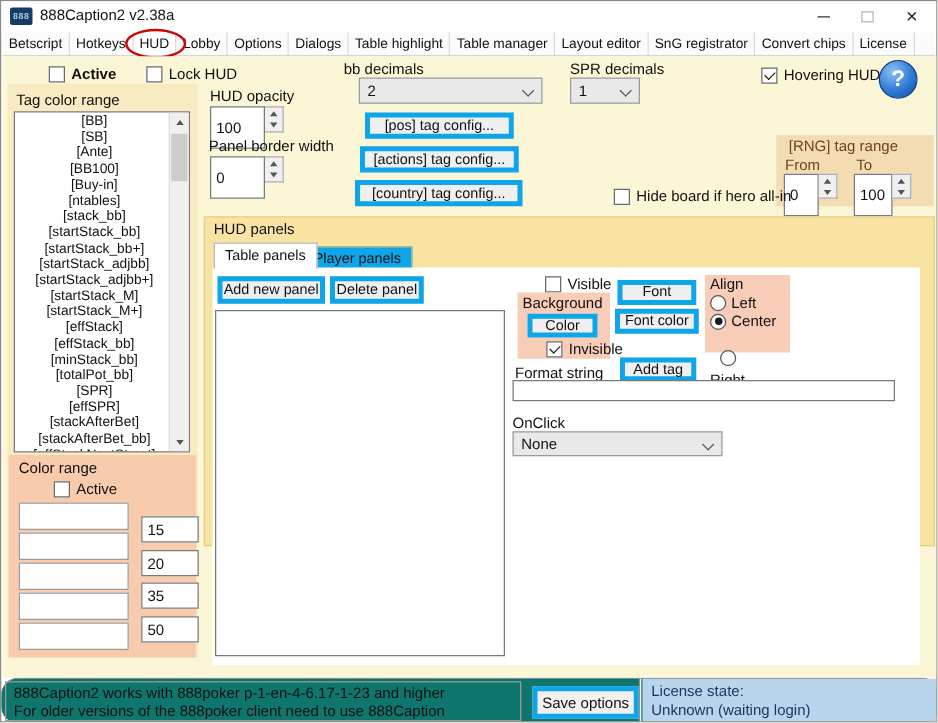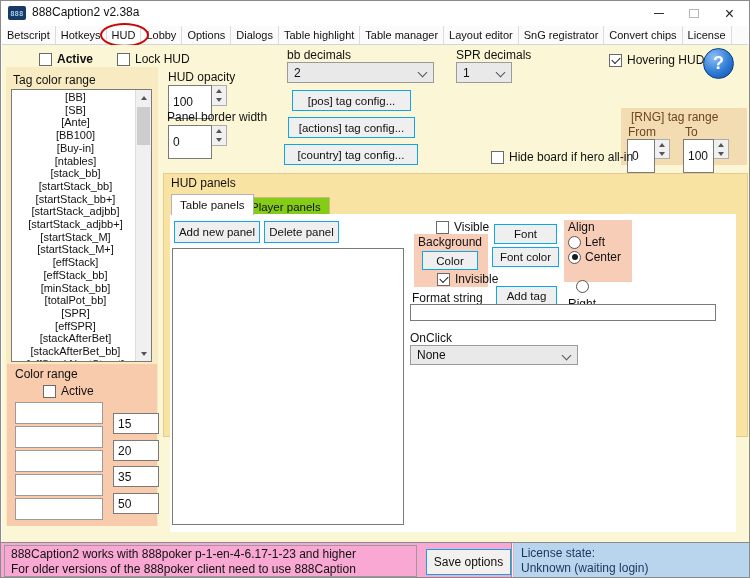--- a/index.html
+++ b/index.html
@@ -28,21 +28,21 @@
   
   .cb{position:absolute;display:inline-flex;align-items:center;gap:5px;font-size:12px;color:#111;white-space:nowrap;cursor:default;padding-left:20px;}
   .cb .box{width:13px;height:13px;background:#fff;border:1px solid #6a6a6a;position:relative;flex:none;}
   .cb.checked .box::after{content:"";position:absolute;left:2px;top:2px;width:7px;height:4px;border-left:1.8px solid #1a1a1a;border-bottom:1.8px solid #1a1a1a;transform:rotate(-45deg);}
   .cb.bold{font-weight:bold;}
   .radio{position:absolute;display:inline-flex;align-items:center;gap:4px;font-size:12px;color:#111;white-space:nowrap;}
   .radio .dot{width:13px;height:13px;border:1px solid #555;border-radius:50%;background:#fff;position:relative;flex:none;}
   .radio.selected .dot::after{content:"";position:absolute;left:2.5px;top:2.5px;width:6px;height:6px;border-radius:50%;background:#1a1a1a;}
 
   
-  .btn{position:absolute;background:#efefef;border:1px solid #0ea5e9;font-size:11.5px;color:#111;display:flex;align-items:center;justify-content:center;white-space:nowrap;cursor:default;font-family:"Liberation Sans",sans-serif;}
+  .btn{position:absolute;background:#efefef;border:4px solid #0ea5e9;font-size:11.5px;color:#111;display:flex;align-items:center;justify-content:center;white-space:nowrap;cursor:default;font-family:"Liberation Sans",sans-serif;}
   .combo{position:absolute;background:#e9e9e9;border:1px solid #9b9b9b;font-size:12px;color:#111;display:flex;align-items:center;padding:0 6px;}
   .combo .chev{position:absolute;right:7px;top:6px;width:7px;height:7px;border-right:1.4px solid #555;border-bottom:1.4px solid #555;transform:rotate(45deg);}
   .spin{position:absolute;display:flex;height:21px;}
   .spin input{border:1px solid #7a7a7a;font-size:12px;padding:16px 4px;font-family:"Liberation Sans",sans-serif;outline:none;background:#fff;color:#111;}
   .spin .btns{display:flex;flex-direction:column;width:15px;border:1px solid #adadad;border-left:none;background:#f0f0f0;}
   .spin .btns span{flex:1;display:flex;align-items:center;justify-content:center;}
   .tri-up{width:0;height:0;border-left:3px solid transparent;border-right:3px solid transparent;border-bottom:4px solid #555;}
   .tri-dn{width:0;height:0;border-left:3px solid transparent;border-right:3px solid transparent;border-top:4px solid #555;}
 
   
@@ -63,28 +63,28 @@
   .rng{position:absolute;left:620px;top:107px;width:126px;height:57px;background:#f3dcb2;}
   .rng .lbl{color:#6b4423;}
 
   
   .help{position:absolute;left:702px;top:47px;width:31px;height:31px;border-radius:50%;background:radial-gradient(circle at 35% 28%,#8cc0f5,#2f7bd6 55%,#0b4fa8);border:1px solid #0a3f86;color:#fff;font-weight:bold;font-size:18px;display:flex;align-items:center;justify-content:center;}
 
   
   .hud-group{position:absolute;left:162px;top:172px;width:585px;height:264px;background:#f9e3a3;border:1px solid #e3cd8e;}
   .hp-tab{position:absolute;font-size:11.5px;color:#111;display:flex;align-items:center;padding:0 8px;cursor:default;}
   .hp-tab.sel{left:7px;top:20px;height:21px;background:#fff;border:1px solid #b5b5b5;border-bottom:none;z-index:2;}
-  .hp-tab.unsel{left:78px;top:23px;height:18px;background:#84cc16;border:1px solid #cbbB80;border-bottom:none;}
+  .hp-tab.unsel{left:78px;top:23px;height:18px;background:#0ea5e9;border:1px solid #cbbB80;border-bottom:none;}
   .tabpage{position:absolute;left:6px;top:40px;width:566px;height:318px;background:#fff;}
   .panels-list{position:absolute;left:2px;top:34px;width:232px;height:277px;background:#fff;border:1px solid #7a7a7a;}
   .pink-panel{position:absolute;background:#f8cdb8;}
   .fmt-input{position:absolute;left:240px;top:90px;width:306px;height:17px;border:1px solid #7a7a7a;background:#fff;font-size:12px;padding:0 4px;font-family:"Liberation Sans",sans-serif;outline:none;}
 
   
-  .statusbar{position:absolute;left:0;top:541px;width:750px;height:37px;background:#f9a8d4;border-top:1px solid #8a8a8a;}
+  .statusbar{position:absolute;left:0;top:541px;width:750px;height:37px;background:#0f766e;border-top:1px solid #8a8a8a;border-radius:14px;}
   .status-info{position:absolute;left:3px;top:2px;width:413px;height:32px;border:1px solid #9a9a9a;padding:1px 6px;font-size:12px;line-height:14.5px;color:#111;white-space:nowrap;overflow:hidden;}
   .save-btn{left:425px;top:6px;width:85px;height:26px;font-size:12px;background:#f2f1ef;}
   .status-div{position:absolute;left:510px;top:0;width:2px;height:37px;background:#8f8f8f;border-right:1px solid #f2f2f2;}
   .license{position:absolute;left:513px;top:0;width:237px;height:37px;background:#b9d5ed;color:#17365d;font-size:12px;line-height:15px;padding:3px 7px;white-space:nowrap;}
 </style>
 </head>
 <body>
 
 <div id="app">
 
@@ -203,21 +203,21 @@
     <span class="btns">
         <span>
           <i class="tri-up"></i>
         </span>
         <span>
           <i class="tri-dn"></i>
         </span>
       </span>
   </div>
 
-  <span class="lbl" style="left:286px;top:47px;">bb decimals</span>
+  <span class="lbl" style="left:274px;top:47px;">bb decimals</span>
   <div class="combo" style="left:286px;top:61px;width:147px;height:21px;">
     <span>2</span>
       <span class="chev"></span>
   </div>
   <span class="lbl" style="left:455px;top:47px;">SPR decimals</span>
   <div class="combo" style="left:455px;top:61px;width:56px;height:21px;">
     <span>1</span>
       <span class="chev"></span>
   </div>
 

